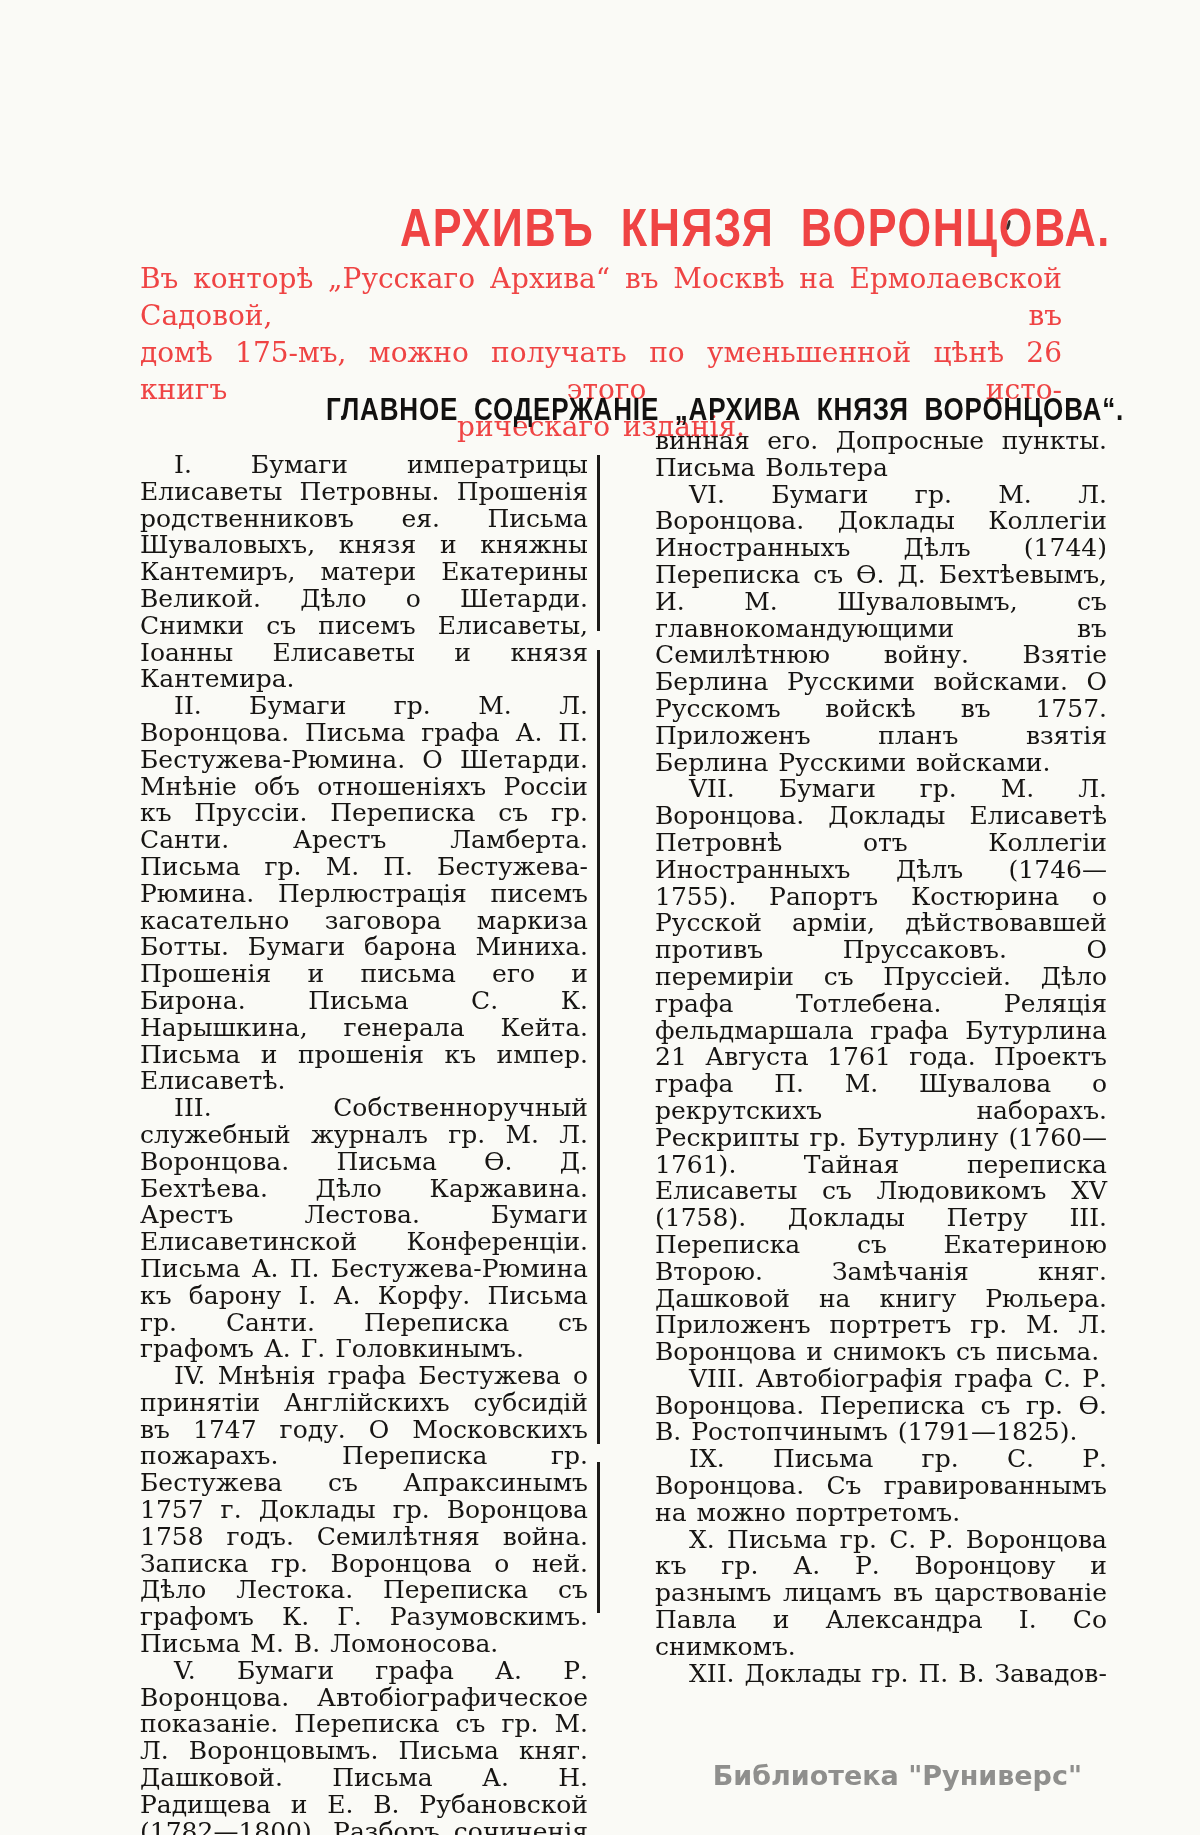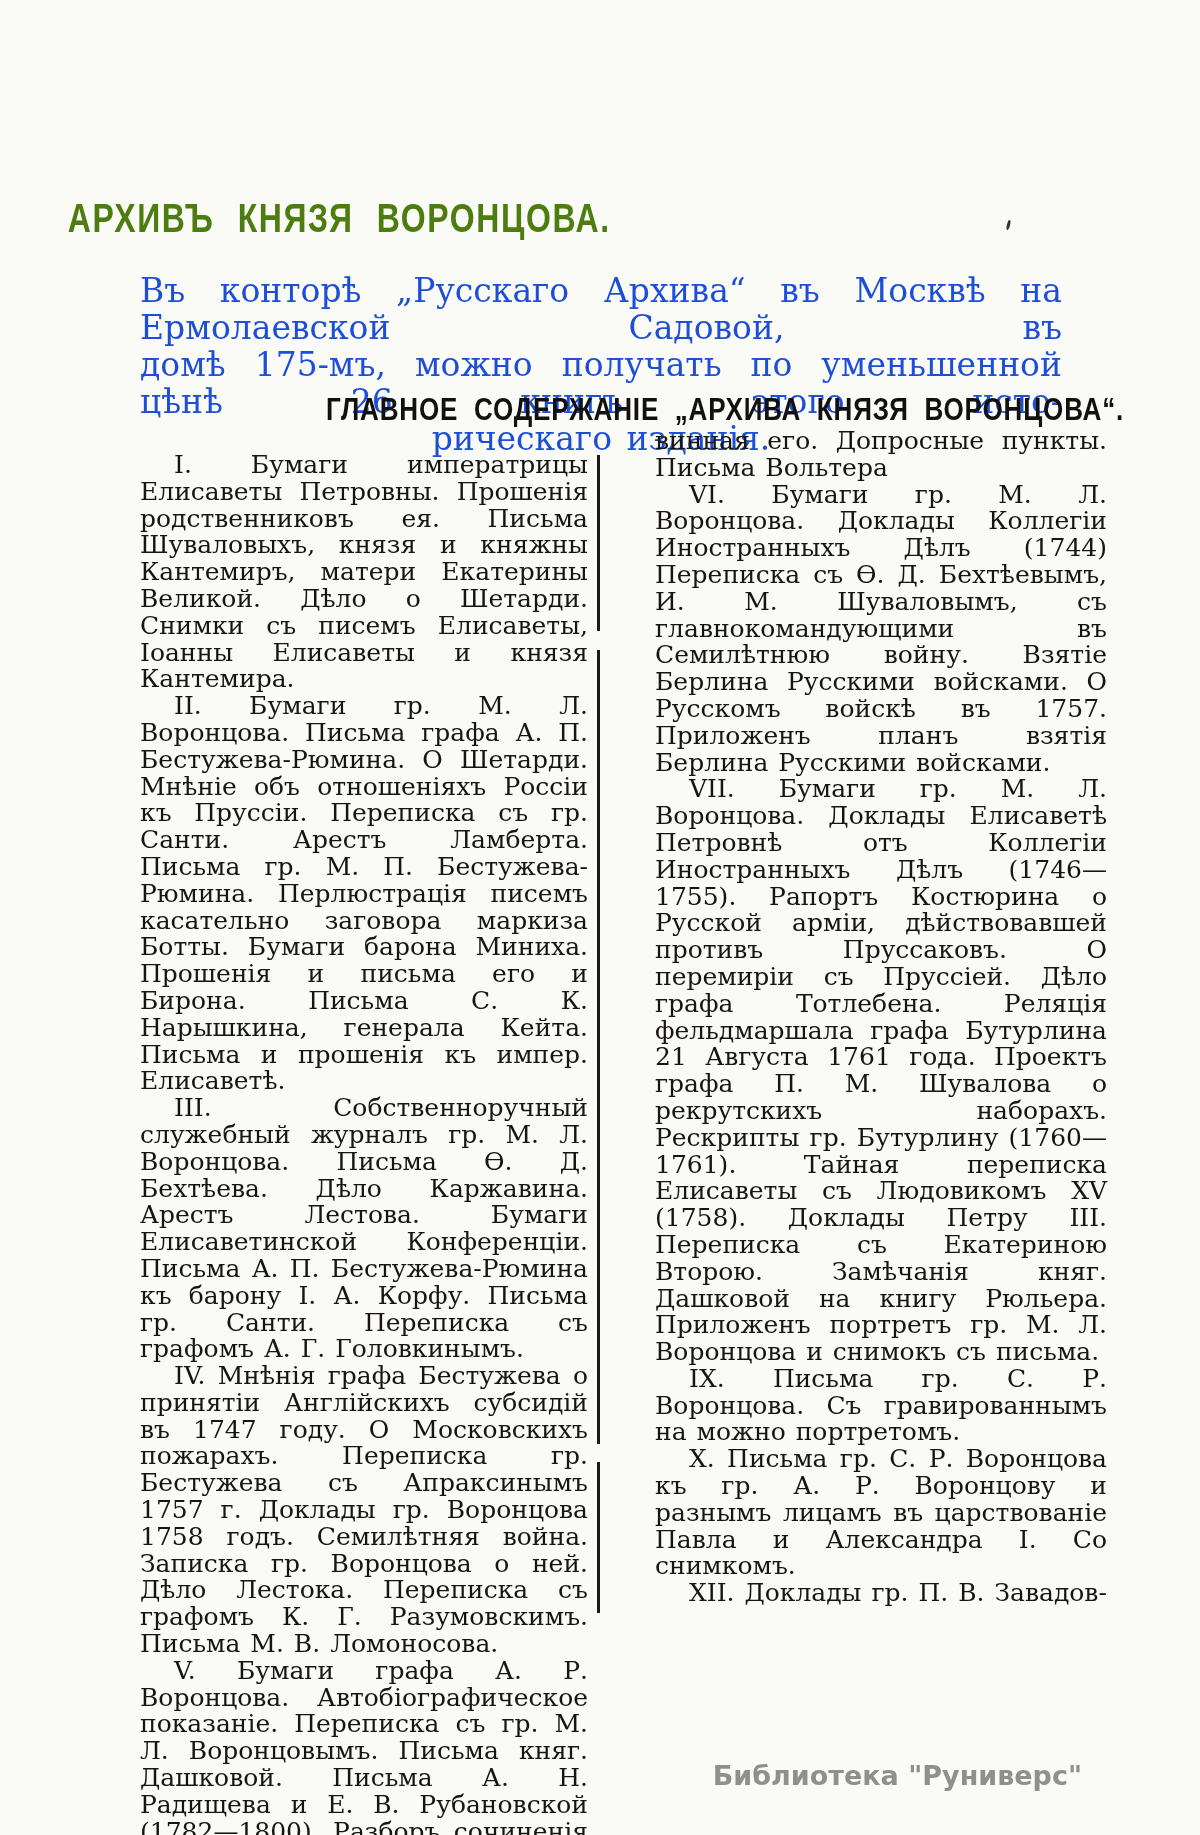--- a/index.html
+++ b/index.html
@@ -7,40 +7,40 @@
     width:1200px;height:1835px;
     background:#fafaf6;
     position:relative;
     overflow:hidden;
     font-family:"DejaVu Serif","Liberation Serif",serif;
     color:#171513;
     -webkit-font-smoothing:antialiased;
   }
   .page-title{
     position:absolute;left:0;top:196px;width:1200px;
-    text-align:left;
+    text-align:right;
     font-family:"Liberation Sans","DejaVu Sans",sans-serif;
     font-weight:700;
-    font-size:40px;
+    font-size:54px;
     letter-spacing:2px;
     word-spacing:16px;
-    color:#4d7c0f;
+    color:#ef4444;
     white-space:nowrap;
   }
   .page-title .squeeze{
     display:inline-block;
     transform:scaleX(0.80);
     transform-origin:center;
   }
   .intro{
-    position:absolute;left:140px;top:272px;width:922px;
-    font-size:33px;
+    position:absolute;left:140px;top:260px;width:922px;
+    font-size:28px;
     line-height:37px;
     word-spacing:4px;
-    color:#1d4ed8;
+    color:#ef4444;
   }
   .intro-line{text-align:justify;text-align-last:justify;}
   .intro-line.center{text-align:left;text-align-last:center;}
   .section-heading{
     position:absolute;left:0;top:392px;width:1200px;
     text-align:right;
     font-family:"Liberation Sans","DejaVu Sans",sans-serif;
     font-weight:700;
     font-size:31px;
     letter-spacing:1px;
@@ -115,18 +115,19 @@
   <p>II. Бумаги гр. М. Л. Воронцова. Письма графа А. П. Бестужева-Рюмина. О Шетарди. Мнѣніе объ отношеніяхъ Россіи къ Пруссіи. Переписка съ гр. Санти. Арестъ Ламберта. Письма гр. М. П. Бестужева-Рюмина. Перлюстрація писемъ касательно заговора маркиза Ботты. Бумаги барона Миниха. Прошенія и письма его и Бирона. Письма С. К. Нарышкина, генерала Кейта. Письма и прошенія къ импер. Елисаветѣ.</p>
   <p>III. Собственноручный служебный журналъ гр. М. Л. Воронцова. Письма Ѳ. Д. Бехтѣева. Дѣло Каржавина. Арестъ Лестова. Бумаги Елисаветинской Конференціи. Письма А. П. Бестужева-Рюмина къ барону І. А. Корфу. Письма гр. Санти. Переписка съ графомъ А. Г. Головкинымъ.</p>
   <p>IV. Мнѣнія графа Бестужева о принятіи Англійскихъ субсидій въ 1747 году. О Московскихъ пожарахъ. Переписка гр. Бестужева съ Апраксинымъ 1757 г. Доклады гр. Воронцова 1758 годъ. Семилѣтняя война. Записка гр. Воронцова о ней. Дѣло Лестока. Переписка съ графомъ К. Г. Разумовскимъ. Письма М. В. Ломоносова.</p>
   <p>V. Бумаги графа А. Р. Воронцова. Автобіографическое показаніе. Переписка съ гр. М. Л. Воронцовымъ. Письма княг. Дашковой. Письма А. Н. Радищева и Е. В. Рубановской (1782—1800). Разборъ сочиненія Радищева, написанный Екатериной Великой. По-</p>
 </div>
 
 <div class="col col-right">
   <p class="cont">винная его. Допросные пункты. Письма Вольтера</p>
   <p>VI. Бумаги гр. М. Л. Воронцова. Доклады Коллегіи Иностранныхъ Дѣлъ (1744) Переписка съ Ѳ. Д. Бехтѣевымъ, И. М. Шуваловымъ, съ главнокомандующими въ Семилѣтнюю войну. Взятіе Берлина Русскими войсками. О Русскомъ войскѣ въ 1757. Приложенъ планъ взятія Берлина Русскими войсками.</p>
   <p>VII. Бумаги гр. М. Л. Воронцова. Доклады Елисаветѣ Петровнѣ отъ Коллегіи Иностранныхъ Дѣлъ (1746—1755). Рапортъ Костюрина о Русской арміи, дѣйствовавшей противъ Пруссаковъ. О перемиріи съ Пруссіей. Дѣло графа Тотлебена. Реляція фельдмаршала графа Бутурлина 21 Августа 1761 года. Проектъ графа П. М. Шувалова о рекрутскихъ наборахъ. Рескрипты гр. Бутурлину (1760—1761). Тайная переписка Елисаветы съ Людовикомъ XV (1758). Доклады Петру III. Переписка съ Екатериною Второю. Замѣчанія княг. Дашковой на книгу Рюльера. Приложенъ портретъ гр. М. Л. Воронцова и снимокъ съ письма.</p>
+  <p>VIII. Автобіографія графа С. Р. Воронцова. Переписка съ гр. Ѳ. В. Ростопчинымъ (1791—1825).</p>
   <p>IX. Письма гр. С. Р. Воронцова. Съ гравированнымъ на можно портретомъ.</p>
   <p>X. Письма гр. С. Р. Воронцова къ гр. А. Р. Воронцову и разнымъ лицамъ въ царствованіе Павла и Александра I. Со снимкомъ.</p>
   <p>XII. Доклады гр. П. В. Завадов-</p>
 </div>
 
 <div class="watermark">Библиотека "Руниверс"</div>
 
 </body></html>

